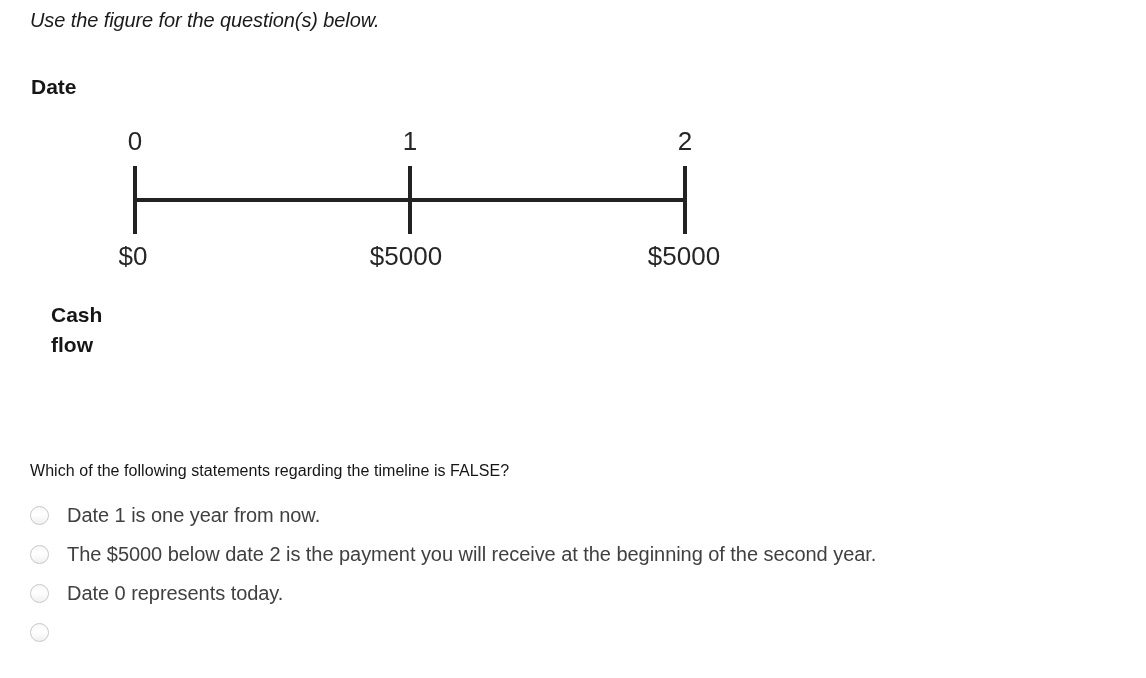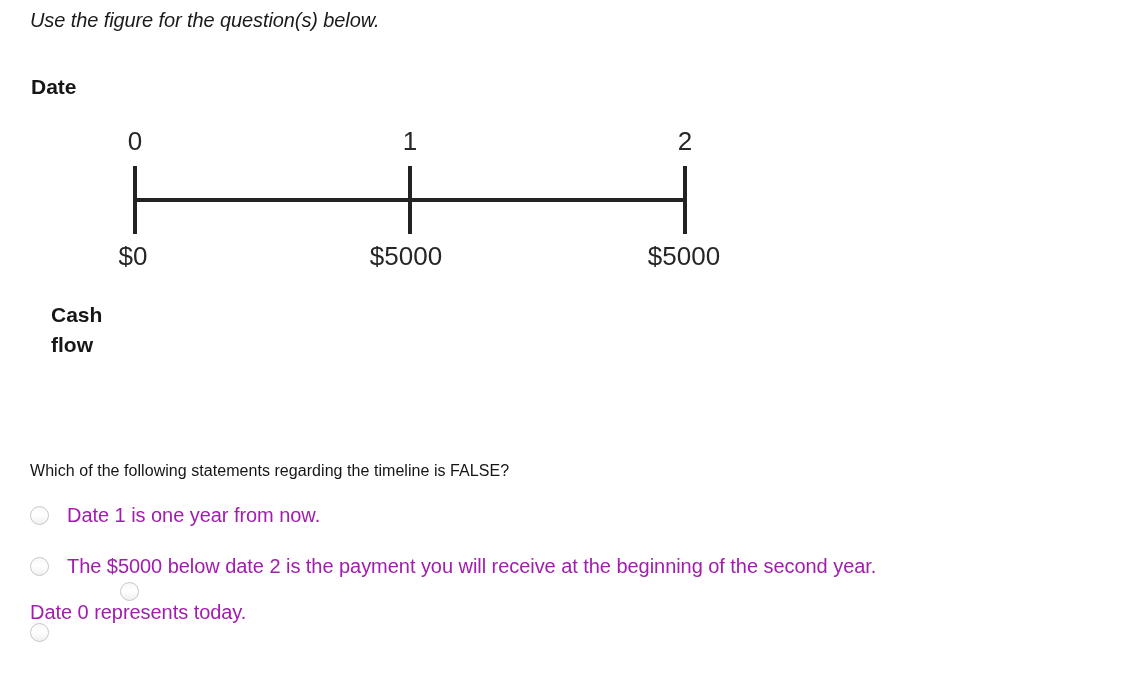--- a/index.html
+++ b/index.html
@@ -113,38 +113,38 @@
     letter-spacing: 0.05px;
   }
   .option-row {
     position: absolute;
     left: 30px;
     height: 34px;
     display: flex;
     align-items: center;
   }
   .option-row.r0 { top: 36px; }
-  .option-row.r1 { top: 75px; margin-top: 12px; }
-  .option-row.r2 { top: 120px; flex-direction: column; }
+  .option-row.r1 { top: 75px; }
+  .option-row.r2 { top: 114px; }
   .option-row.r3 { top: 153px; }
 
   .radio {
     width: 19px;
     height: 19px;
     border-radius: 50%;
     border: 1px solid #c8c8c8;
     background: linear-gradient(180deg, #f7f7f7 0%, #ffffff 45%, #f0f0f0 100%);
     box-sizing: border-box;
     flex: 0 0 auto;
     margin-right: 18px;
   }
   .option-label {
     font-size: 20px;
     font-weight: 400;
-    color: #a21caf;
+    color: #404040;
     white-space: nowrap;
     letter-spacing: -0.05px;
   }
 </style>
 </head>
 <body>
 
 <div class="intro">Use the figure for the question(s) below.</div>
 
 <div class="figure">

